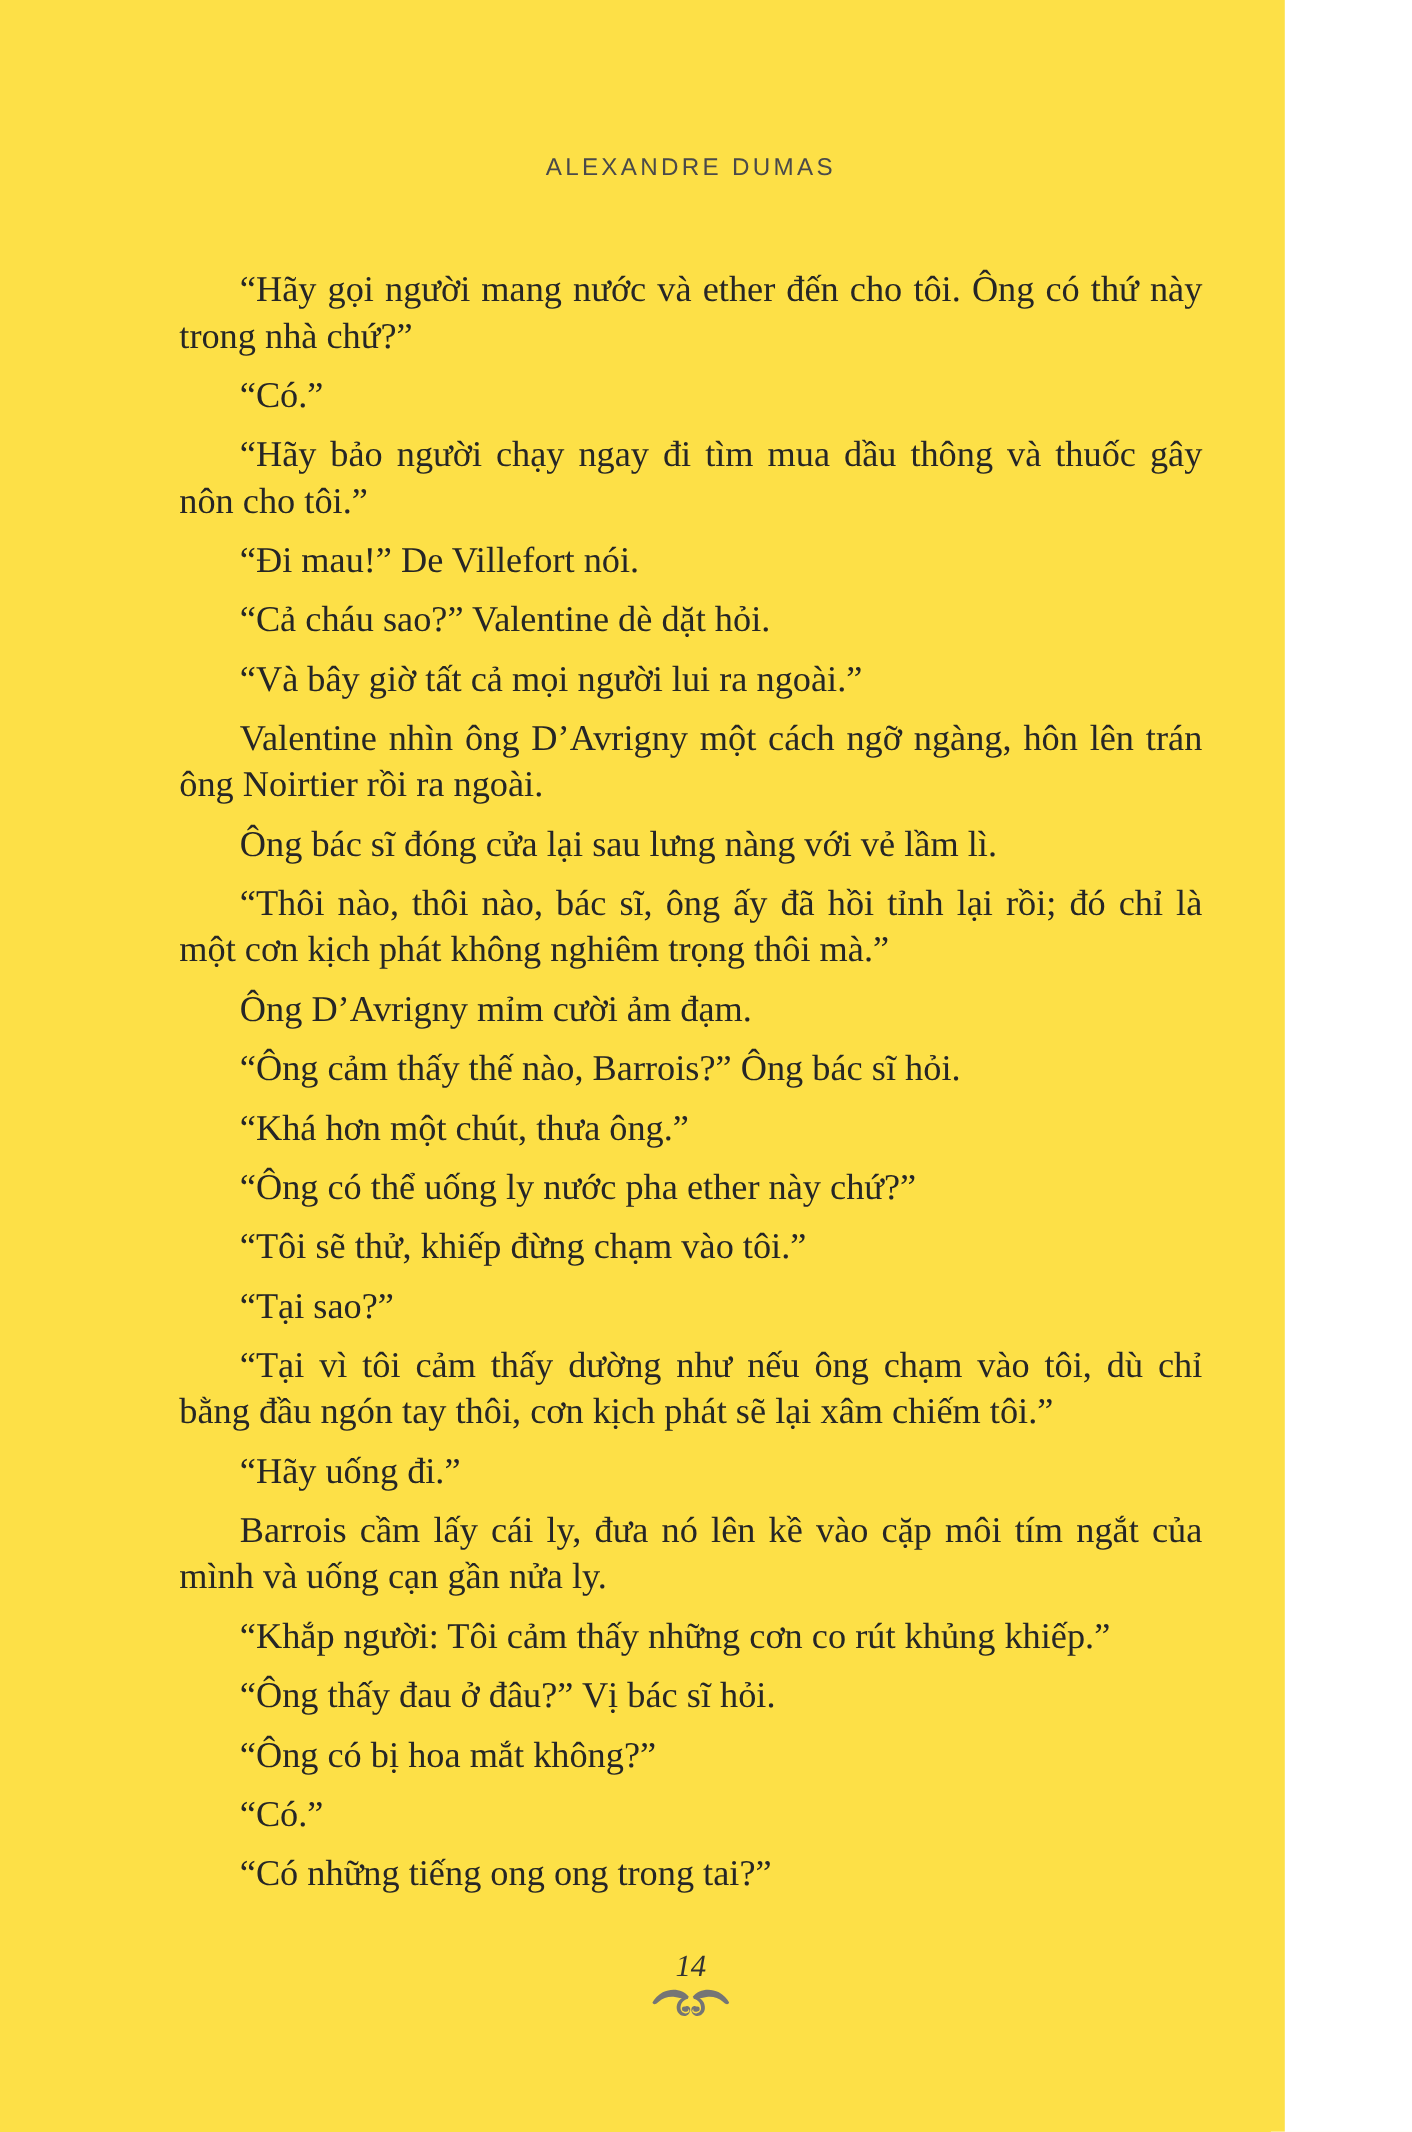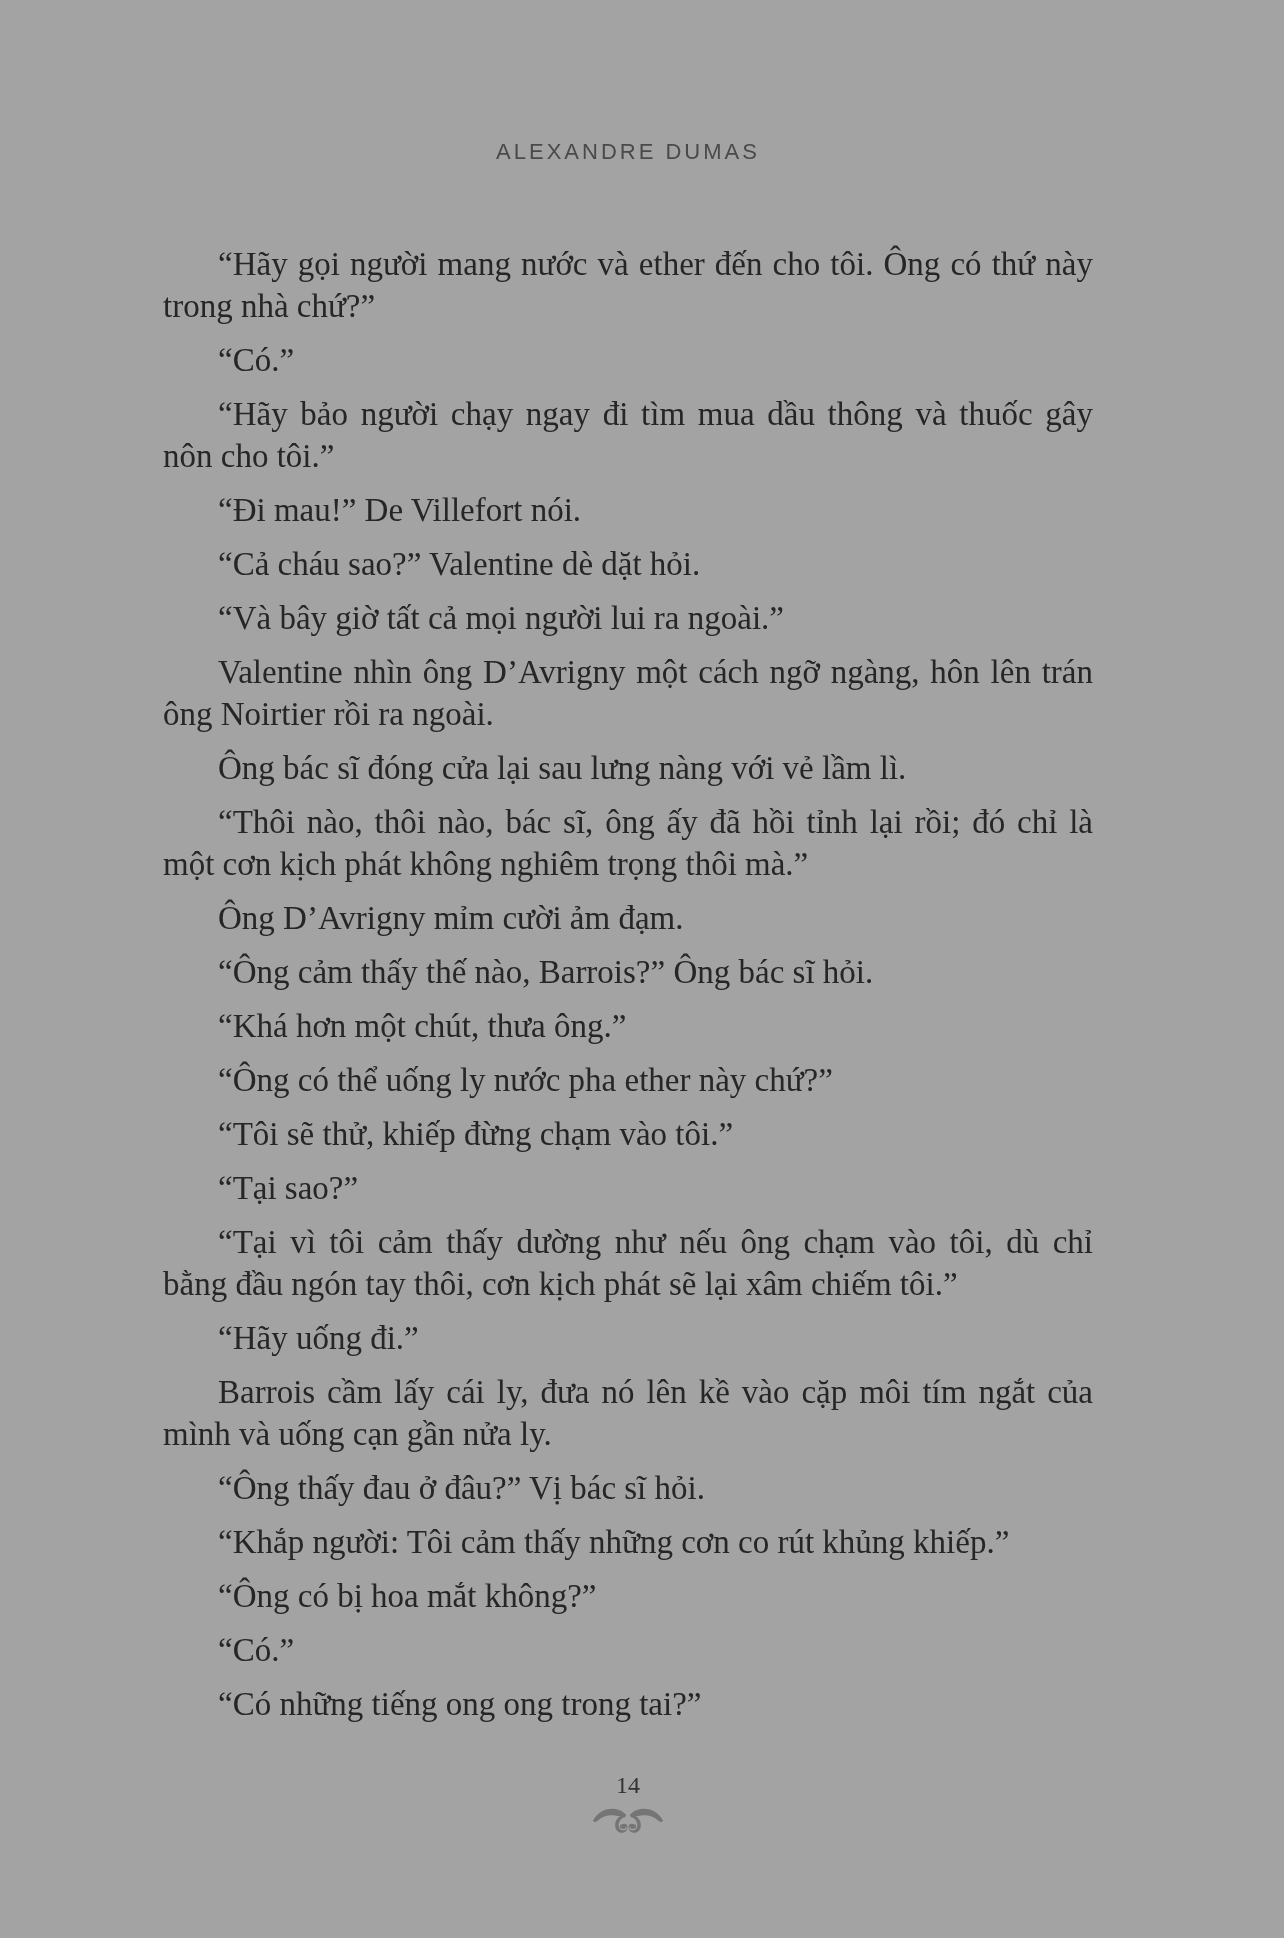--- a/index.html
+++ b/index.html
@@ -3,25 +3,26 @@
 <meta charset="utf-8">
 <title>Book Page</title>
 <style>
   html, body {
     margin: 0;
     padding: 0;
     background: #ffffff;
   }
   .page {
     position: relative;
-    width: 1284px;
+    width: 1156px;
     height: 1938px;
-    background: #a3a3a3;
+    background: #fde047;
     overflow: hidden;
     font-family: "Liberation Serif", serif;
+    padding-left: 12px;
   }
   .running-header {
     position: absolute;
     top: 141px;
     left: 163px;
     width: 930px;
     text-align: center;
     font-family: "Liberation Sans", sans-serif;
     font-size: 22px;
     font-weight: normal;
@@ -45,23 +46,24 @@
     text-align: justify;
     text-indent: 55px;
   }
   .content p:last-child { margin-bottom: 0; }
   .page-number {
     position: absolute;
     top: 1772px;
     left: 163px;
     width: 930px;
     text-align: center;
-    font-size: 24px;
+    font-size: 28px;
     line-height: 1.15;
     color: #333333;
+    font-style: italic;
   }
   .ornament-wrap {
     position: absolute;
     top: 1806px;
     left: 163px;
     width: 930px;
     display: flex;
     justify-content: center;
   }
   .ornament-wrap svg { display: block; }
@@ -85,22 +87,22 @@
     <p>“Thôi nào, thôi nào, bác sĩ, ông ấy đã hồi tỉnh lại rồi; đó chỉ là một cơn kịch phát không nghiêm trọng thôi mà.”</p>
     <p>Ông D’Avrigny mỉm cười ảm đạm.</p>
     <p>“Ông cảm thấy thế nào, Barrois?” Ông bác sĩ hỏi.</p>
     <p>“Khá hơn một chút, thưa ông.”</p>
     <p>“Ông có thể uống ly nước pha ether này chứ?”</p>
     <p>“Tôi sẽ thử, khiếp đừng chạm vào tôi.”</p>
     <p>“Tại sao?”</p>
     <p>“Tại vì tôi cảm thấy dường như nếu ông chạm vào tôi, dù chỉ bằng đầu ngón tay thôi, cơn kịch phát sẽ lại xâm chiếm tôi.”</p>
     <p>“Hãy uống đi.”</p>
     <p>Barrois cầm lấy cái ly, đưa nó lên kề vào cặp môi tím ngắt của mình và uống cạn gần nửa ly.</p>
+    <p>“Khắp người: Tôi cảm thấy những cơn co rút khủng khiếp.”</p>
     <p>“Ông thấy đau ở đâu?” Vị bác sĩ hỏi.</p>
-    <p>“Khắp người: Tôi cảm thấy những cơn co rút khủng khiếp.”</p>
     <p>“Ông có bị hoa mắt không?”</p>
     <p>“Có.”</p>
     <p>“Có những tiếng ong ong trong tai?”</p>
   </div>
 
   <div class="page-number">14</div>
 
   <div class="ornament-wrap">
     <svg width="96" height="34" viewBox="0 0 110 40" xmlns="http://www.w3.org/2000/svg">
       <g fill="#757575" stroke="none">

